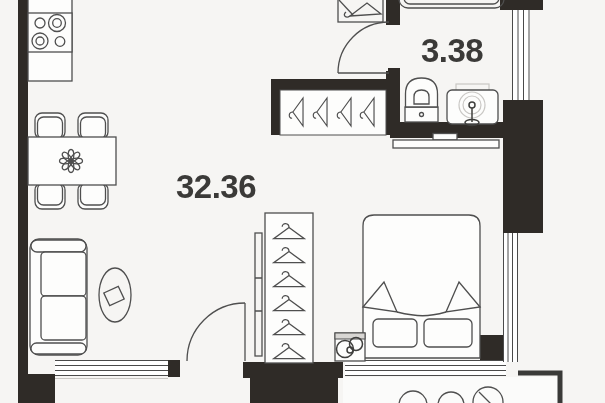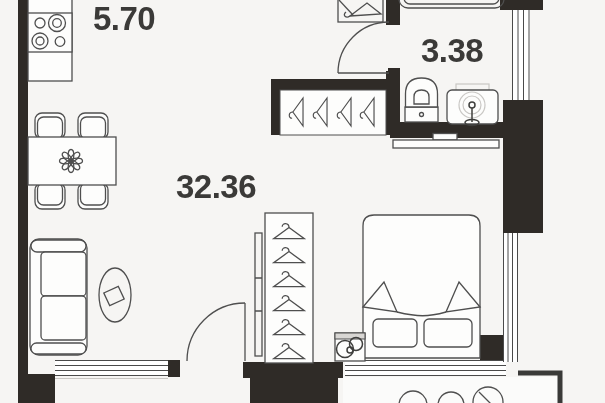--- a/index.html
+++ b/index.html
@@ -206,16 +206,15 @@
       <circle class="dk" cx="472" cy="105" r="3"></circle>
       <path class="dk" d="M472,108 V122"></path>
       <ellipse class="dk" cx="472" cy="122.5" rx="7" ry="3"></ellipse>
     </g>
     <g>
       <rect class="fw" x="433" y="133.5" width="24" height="6.5"></rect>
       <rect class="fw" x="393" y="140" width="106" height="8"></rect>
     </g>
   </svg>
 
-  <div class="area-label lbl-kitchen">5.70</div>
   <div class="area-label lbl-bath">3.38</div>
   <div class="area-label lbl-living">32.36</div>
 </div>
 
 </body></html>

